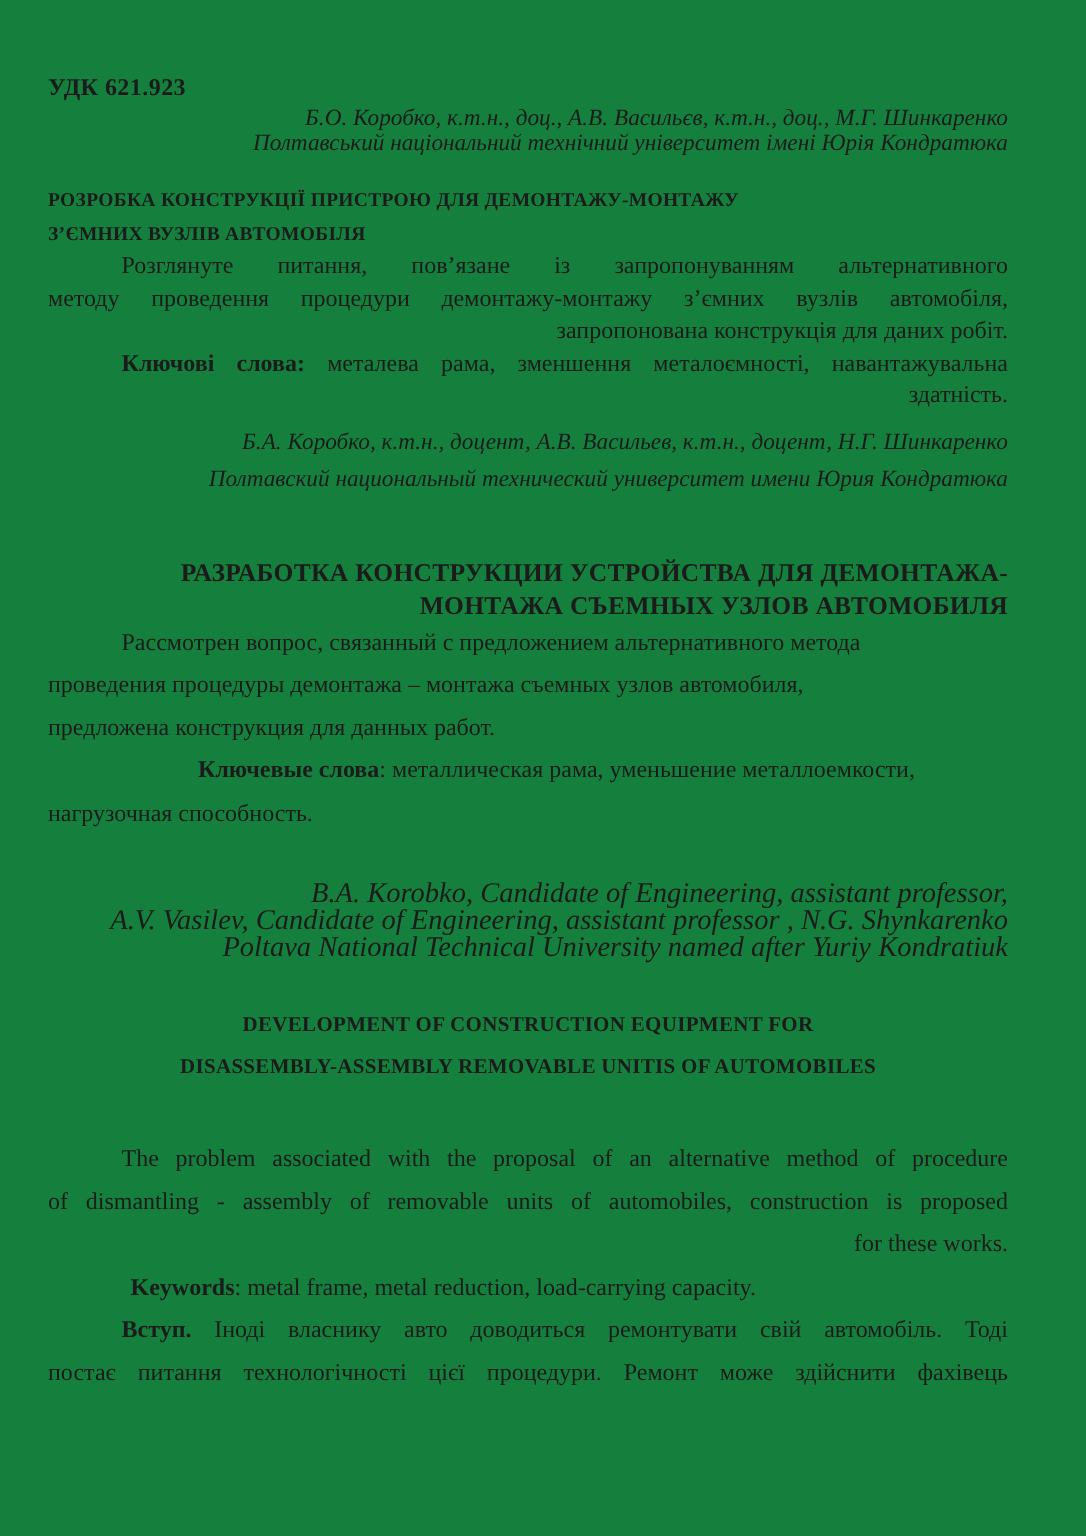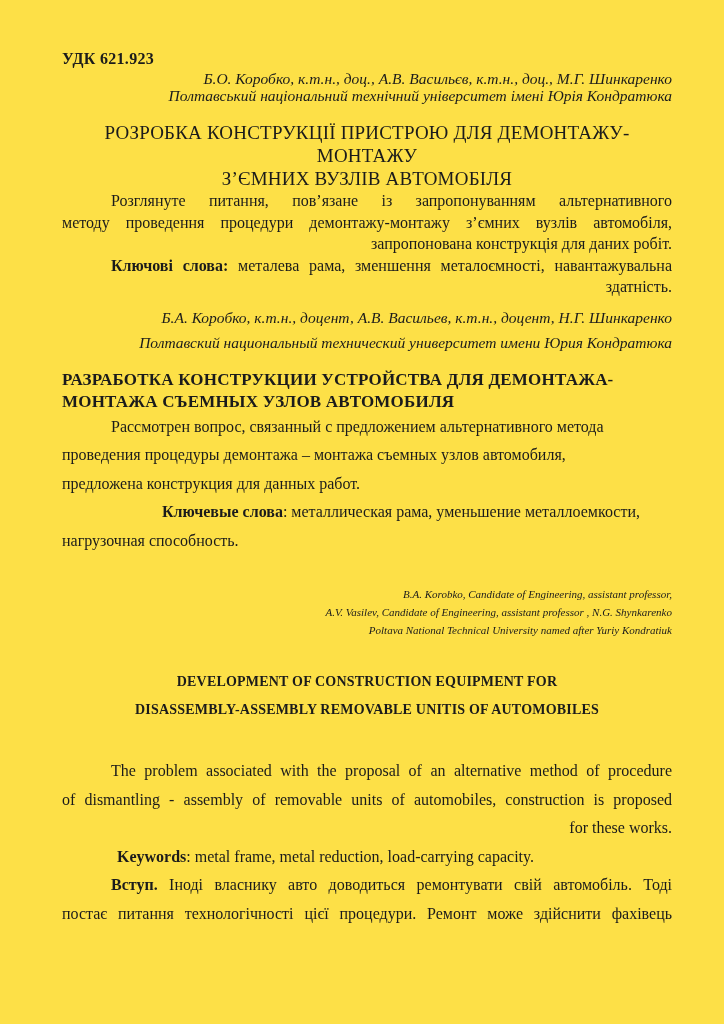--- a/index.html
+++ b/index.html
@@ -1,44 +1,43 @@
 <!DOCTYPE html>
 <html><head>
 <meta charset="utf-8">
 <style>
   html, body { margin: 0; padding: 0; background: #ffffff; }
   .page {
     position: relative;
     width: 724px;
     height: 1024px;
     box-sizing: border-box;
-    background: #fde047;
-    padding: 50px 52px 0 62px;
+    background: #15803d;
+    padding: 50px 52px 0 32px;
     font-family: "Liberation Serif", "DejaVu Serif", serif;
     color: #1b1b1b;
     overflow: hidden;
   }
   .udc {
     font-size: 16px;
     font-weight: bold;
     letter-spacing: 0.3px;
   }
   
   .ua-authors {
     margin-top: 2px;
     text-align: right;
     font-style: italic;
     font-size: 15.5px;
     line-height: 17px;
   }
   .ua-title {
     margin-top: 17px;
-    text-align: center;
-    font-weight: normal;
-    font-size: 19px;
+    font-weight: bold;
+    font-size: 13px;
     line-height: 23px;
     letter-spacing: 0.2px;
   }
   .ua-abstract {
     font-size: 16px;
     line-height: 21.5px;
   }
   .jline {
     text-align: justify;
     text-align-last: justify;
@@ -47,38 +46,38 @@
   .kw-label { font-weight: bold; }
   
   .ru-authors {
     margin-top: 7px;
     text-align: right;
     font-style: italic;
     font-size: 15.5px;
     line-height: 25px;
   }
   .ru-title {
-    margin-top: 14px;
-    text-align: left;
+    margin-top: 39px;
+    text-align: right;
     font-weight: bold;
     font-size: 17px;
     line-height: 22px;
     letter-spacing: 0.2px;
   }
   .ru-abstract {
     font-size: 16px;
     line-height: 28.5px;
   }
   .ru-kw-first { padding-left: 100px; }
   
   .en-authors {
     margin-top: 30px;
     text-align: right;
     font-style: italic;
-    font-size: 11px;
+    font-size: 19px;
     line-height: 18px;
   }
   .en-title {
     margin-top: 29px;
     text-align: center;
     font-weight: bold;
     font-size: 14px;
     line-height: 28px;
     letter-spacing: 0.2px;
   }

